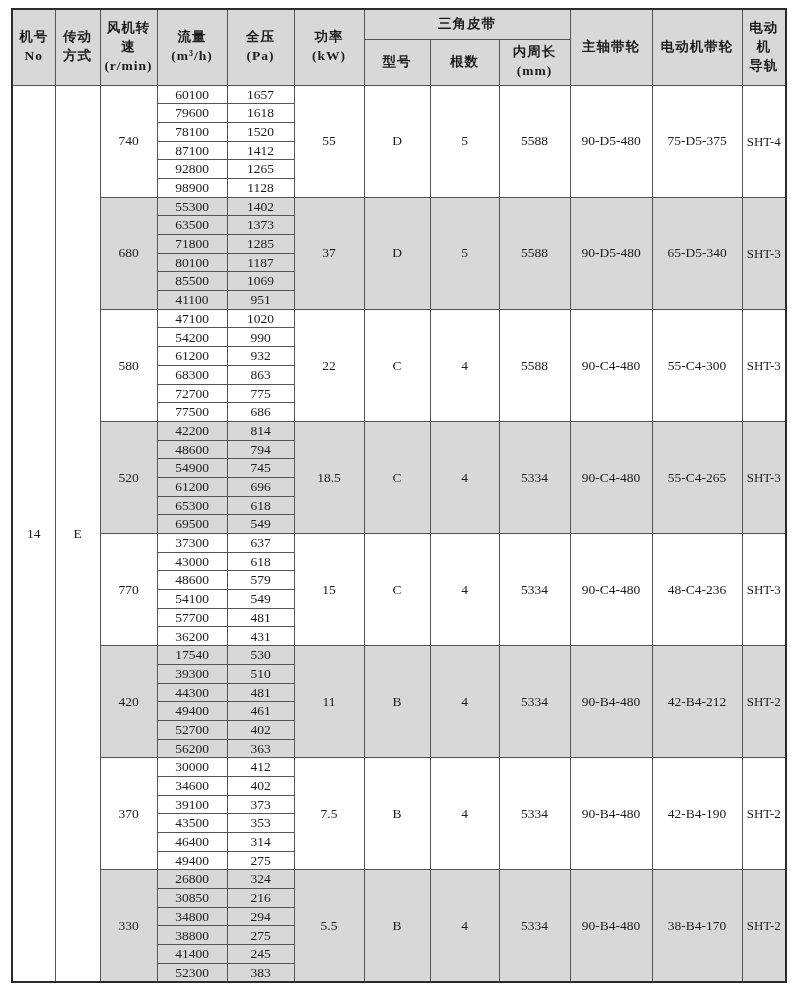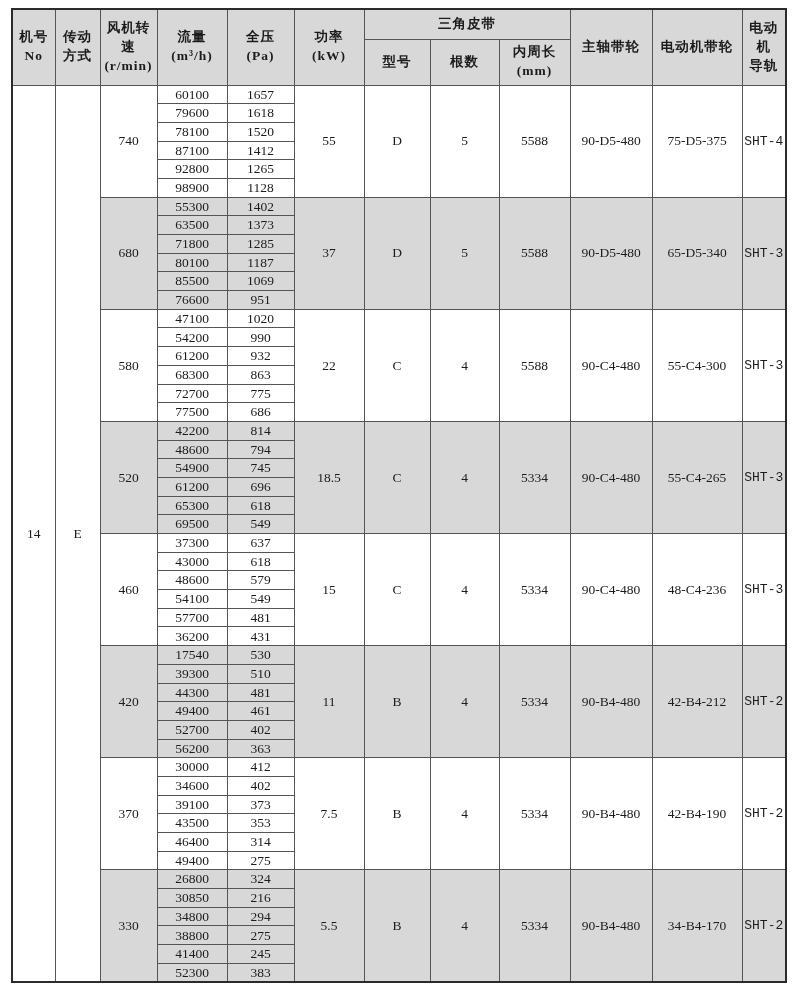--- a/index.html
+++ b/index.html
@@ -43,21 +43,21 @@
   thead tr.h1 { height: 30px; }
   thead tr.h2 { height: 46px; }
   tbody td {
     font-size: 13.5px;
     line-height: 1;
     font-weight: normal;
     white-space: pre-line;
   }
   tbody tr { height: 18.7px; }
   td.shaded { background: #d8d8d8; }
-  td.rail-cell { font-size: 13px; letter-spacing: 0; font-family: Liberation Mono, monospace; }
+  td.rail-cell { font-size: 13px; letter-spacing: 0; }
 </style>
 </head>
 <body>
 
 <div class="page">
   <table class="spec">
     <colgroup>
       <col style="width:43px">
       <col style="width:45px">
       <col style="width:57px">
@@ -155,21 +155,21 @@
         </tr>
         <tr>
           <td class="shaded">80100</td>
           <td class="shaded">1187</td>
         </tr>
         <tr>
           <td class="shaded">85500</td>
           <td class="shaded">1069</td>
         </tr>
         <tr>
-          <td class="shaded">76600</td>
+          <td class="shaded">41100</td>
           <td class="shaded">951</td>
         </tr>
         <tr>
           <td rowspan="6">580</td>
           <td>47100</td>
           <td>1020</td>
           <td rowspan="6">22</td>
           <td rowspan="6">C</td>
           <td rowspan="6">4</td>
           <td rowspan="6">5588</td>
@@ -223,21 +223,21 @@
         </tr>
         <tr>
           <td class="shaded">65300</td>
           <td class="shaded">618</td>
         </tr>
         <tr>
           <td class="shaded">69500</td>
           <td class="shaded">549</td>
         </tr>
         <tr>
-          <td rowspan="6">460</td>
+          <td rowspan="6">770</td>
           <td>37300</td>
           <td>637</td>
           <td rowspan="6">15</td>
           <td rowspan="6">C</td>
           <td rowspan="6">4</td>
           <td rowspan="6">5334</td>
           <td rowspan="6">90-C4-480</td>
           <td rowspan="6">48-C4-236</td>
           <td rowspan="6" class="rail-cell">SHT-3</td>
         </tr>
@@ -327,21 +327,21 @@
         </tr>
         <tr>
           <td rowspan="6" class="shaded">330</td>
           <td class="shaded">26800</td>
           <td class="shaded">324</td>
           <td rowspan="6" class="shaded">5.5</td>
           <td rowspan="6" class="shaded">B</td>
           <td rowspan="6" class="shaded">4</td>
           <td rowspan="6" class="shaded">5334</td>
           <td rowspan="6" class="shaded">90-B4-480</td>
-          <td rowspan="6" class="shaded">34-B4-170</td>
+          <td rowspan="6" class="shaded">38-B4-170</td>
           <td rowspan="6" class="shaded rail-cell">SHT-2</td>
         </tr>
         <tr>
           <td class="shaded">30850</td>
           <td class="shaded">216</td>
         </tr>
         <tr>
           <td class="shaded">34800</td>
           <td class="shaded">294</td>
         </tr>

